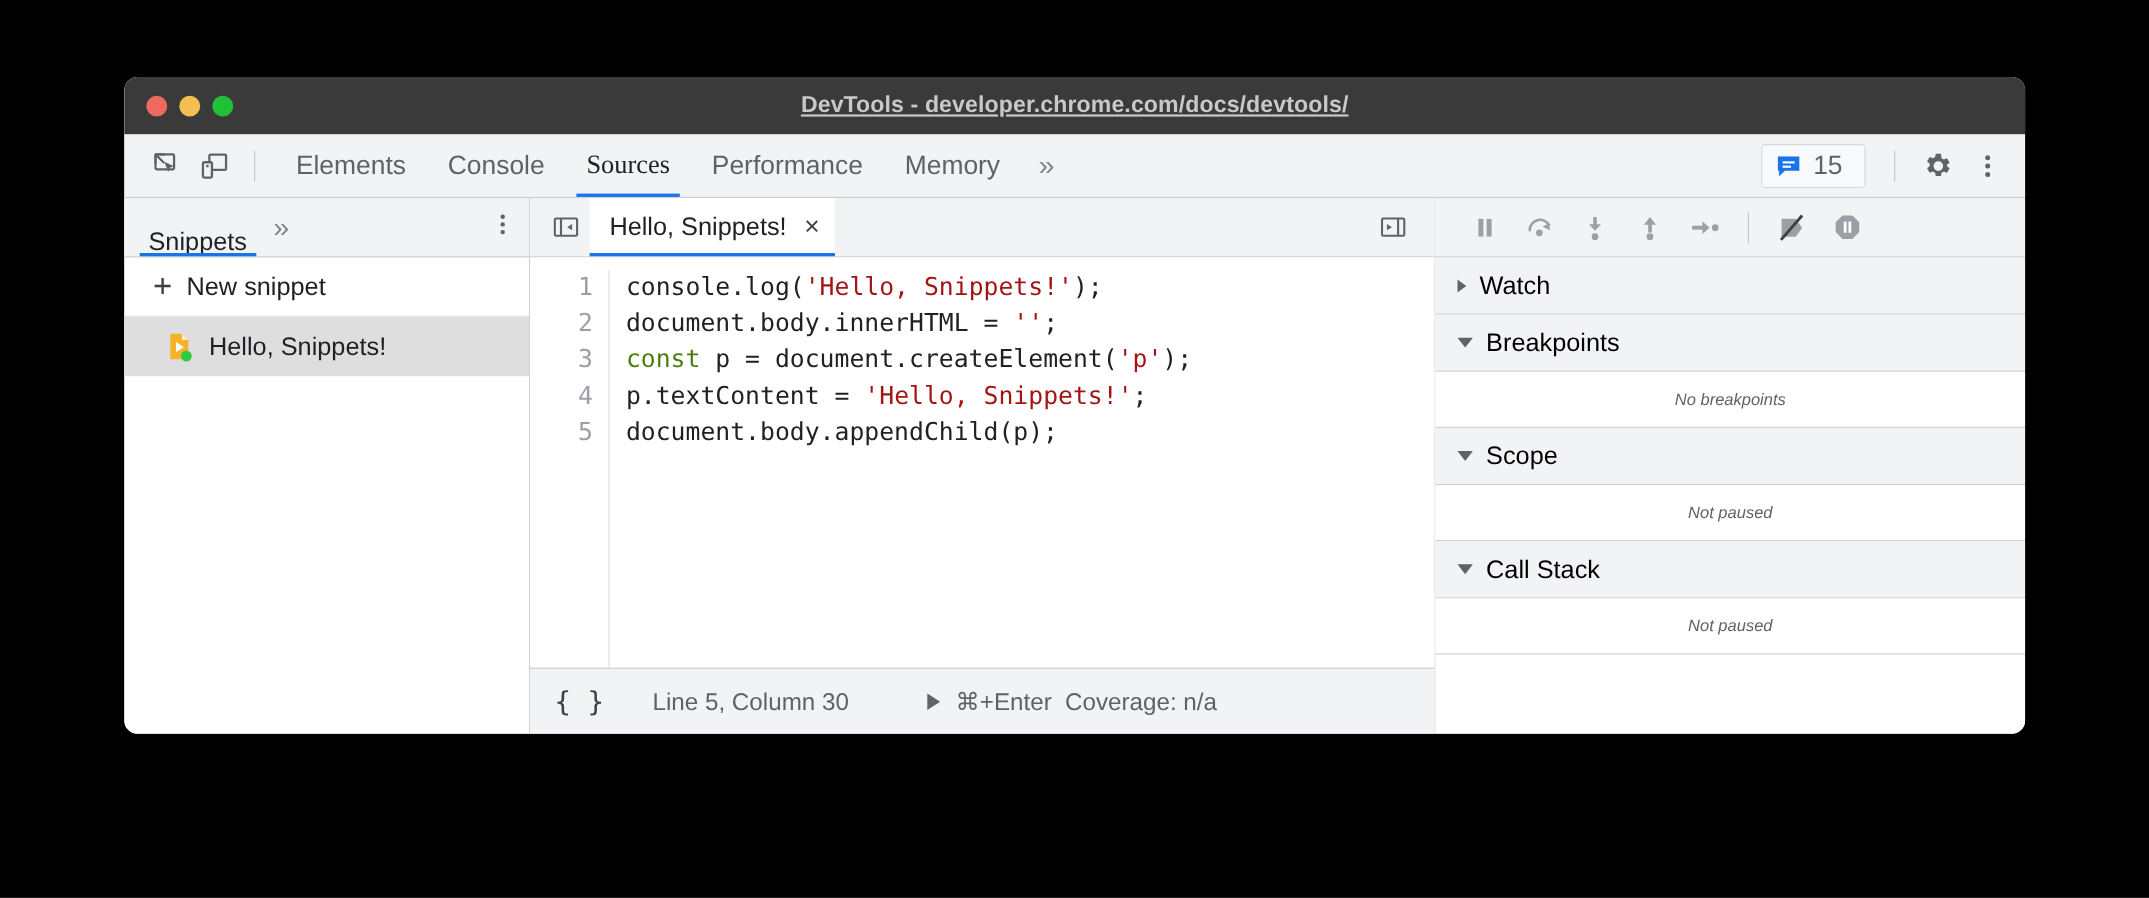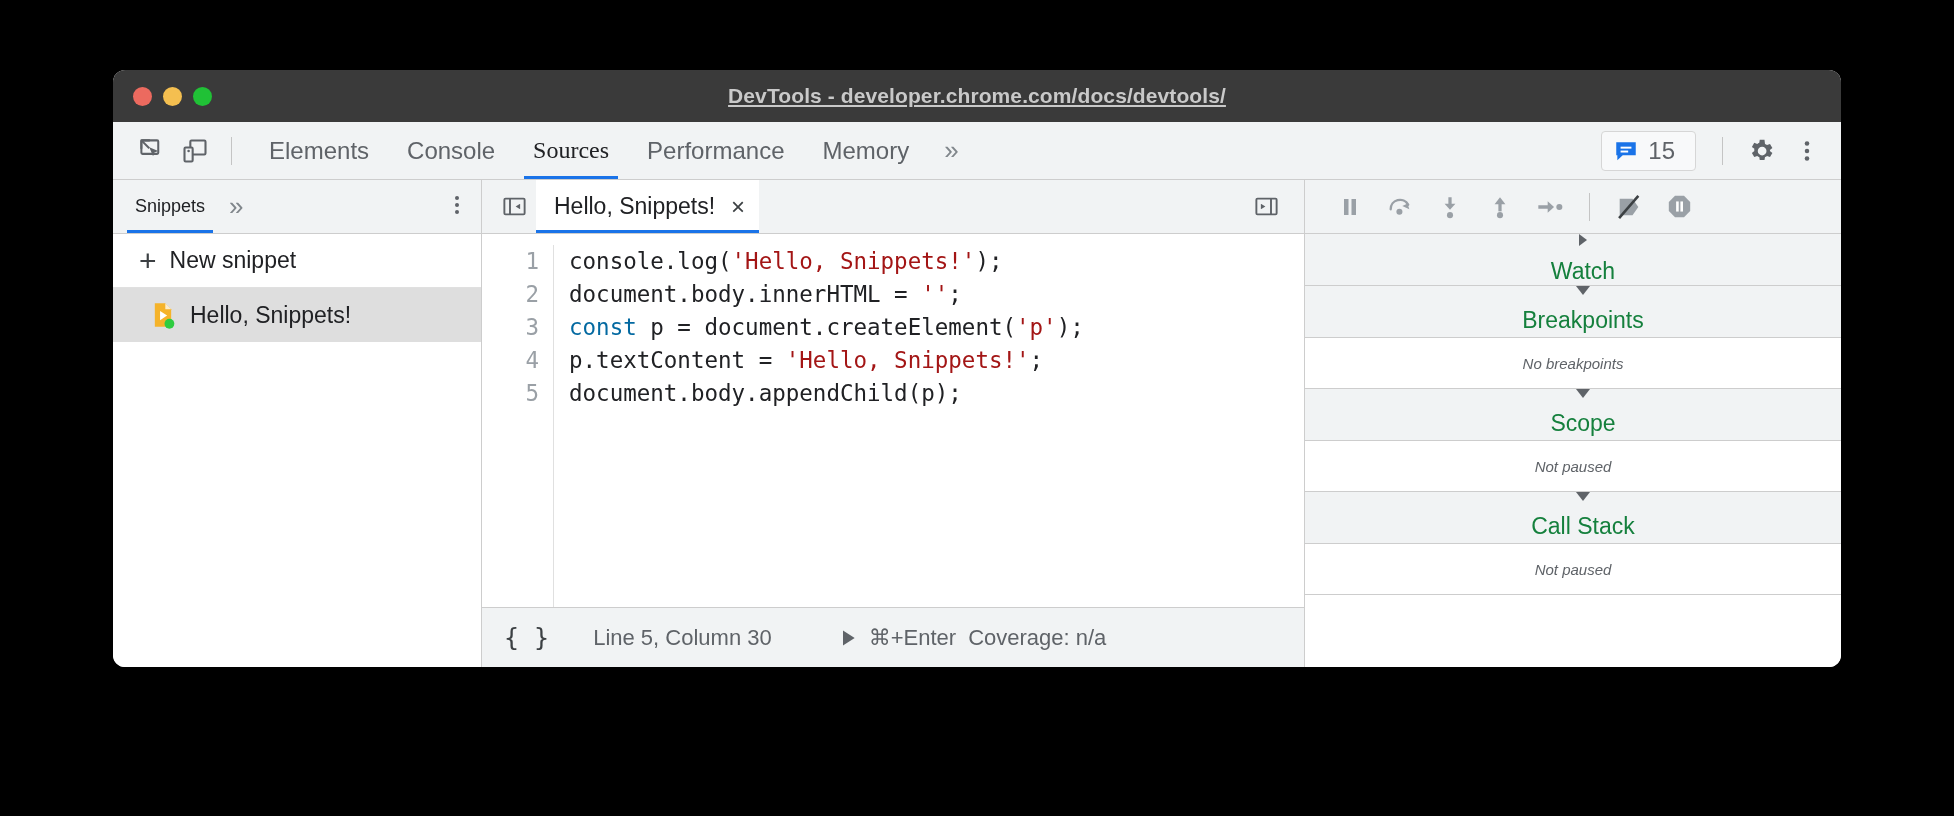--- a/index.html
+++ b/index.html
@@ -170,23 +170,23 @@
     border-bottom: 1px solid #cdcdcd;
     display: flex;
     align-items: center;
     padding-left: 14px;
     box-sizing: border-box;
   }
   .sub-tab {
     position: relative;
     height: 100%;
     display: flex;
-    align-items: center;
+    align-items: flex-end;
     padding: 0 8px;
-    font-size: 18px;
+    font-size: 23px;
     color: #202124;
   }
   .sub-tab.active::after {
     content: "";
     position: absolute;
     left: 0;
     right: 0;
     bottom: 0;
     height: 3px;
     background: #1a73e8;
@@ -290,21 +290,21 @@
     color: #9aa0a6;
     border-right: 1px solid #e0e0e0;
     user-select: none;
   }
   #code-lines {
     padding-left: 15px;
     color: #202124;
     white-space: pre;
   }
   .tok-str  { color: #a31515; }
-  .tok-kw   { color: #0369a1; }
+  .tok-kw   { color: #4d7c0f; }
   #editor-status {
     height: 60px;
     flex: 0 0 60px;
     background: #f1f3f4;
     border-top: 1px solid #cdcdcd;
     display: flex;
     align-items: center;
     gap: 0;
     padding-left: 22px;
     box-sizing: border-box;
@@ -362,22 +362,21 @@
   .acc-header {
     height: 52px;
     display: flex;
     align-items: center;
     gap: 12px;
     padding-left: 20px;
     box-sizing: border-box;
     background: #f1f3f4;
     border-bottom: 1px solid #cdcdcd;
     font-size: 23px;
-    color: #15803d;
-    flex-direction: column;
+    color: #000000;
   }
   .tri {
     width: 0; height: 0;
     border-left: 8px solid #5f6368;
     border-top: 6px solid transparent;
     border-bottom: 6px solid transparent;
   }
   .tri.open {
     border-left: 7px solid transparent;
     border-right: 7px solid transparent;

